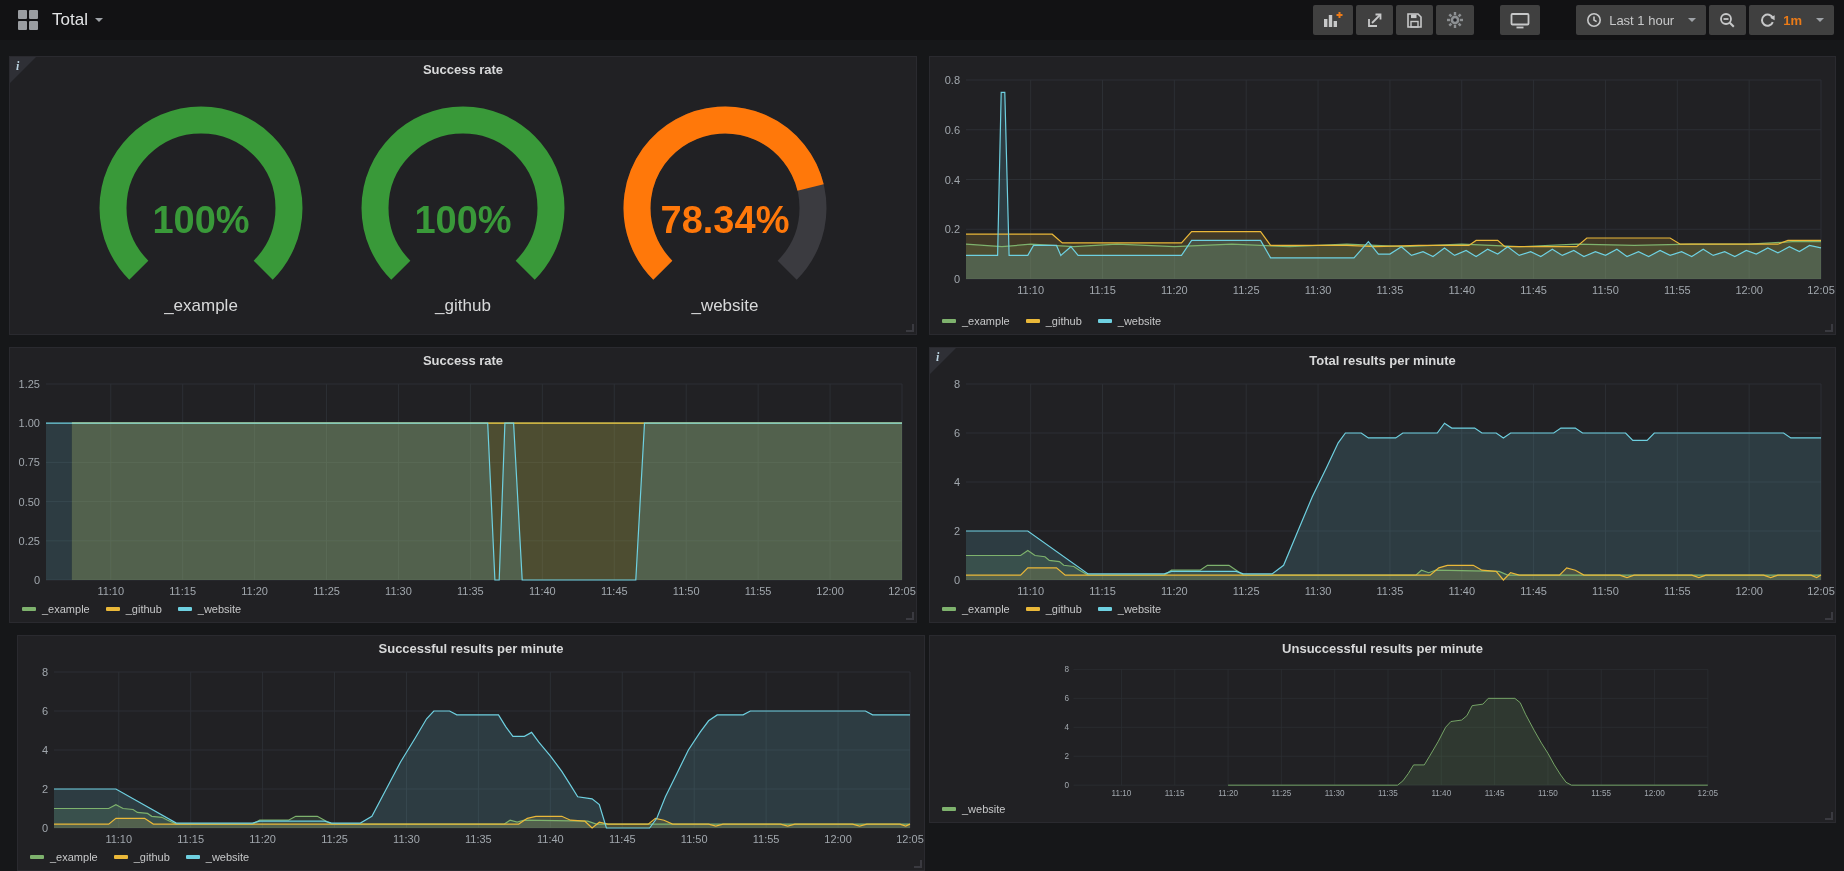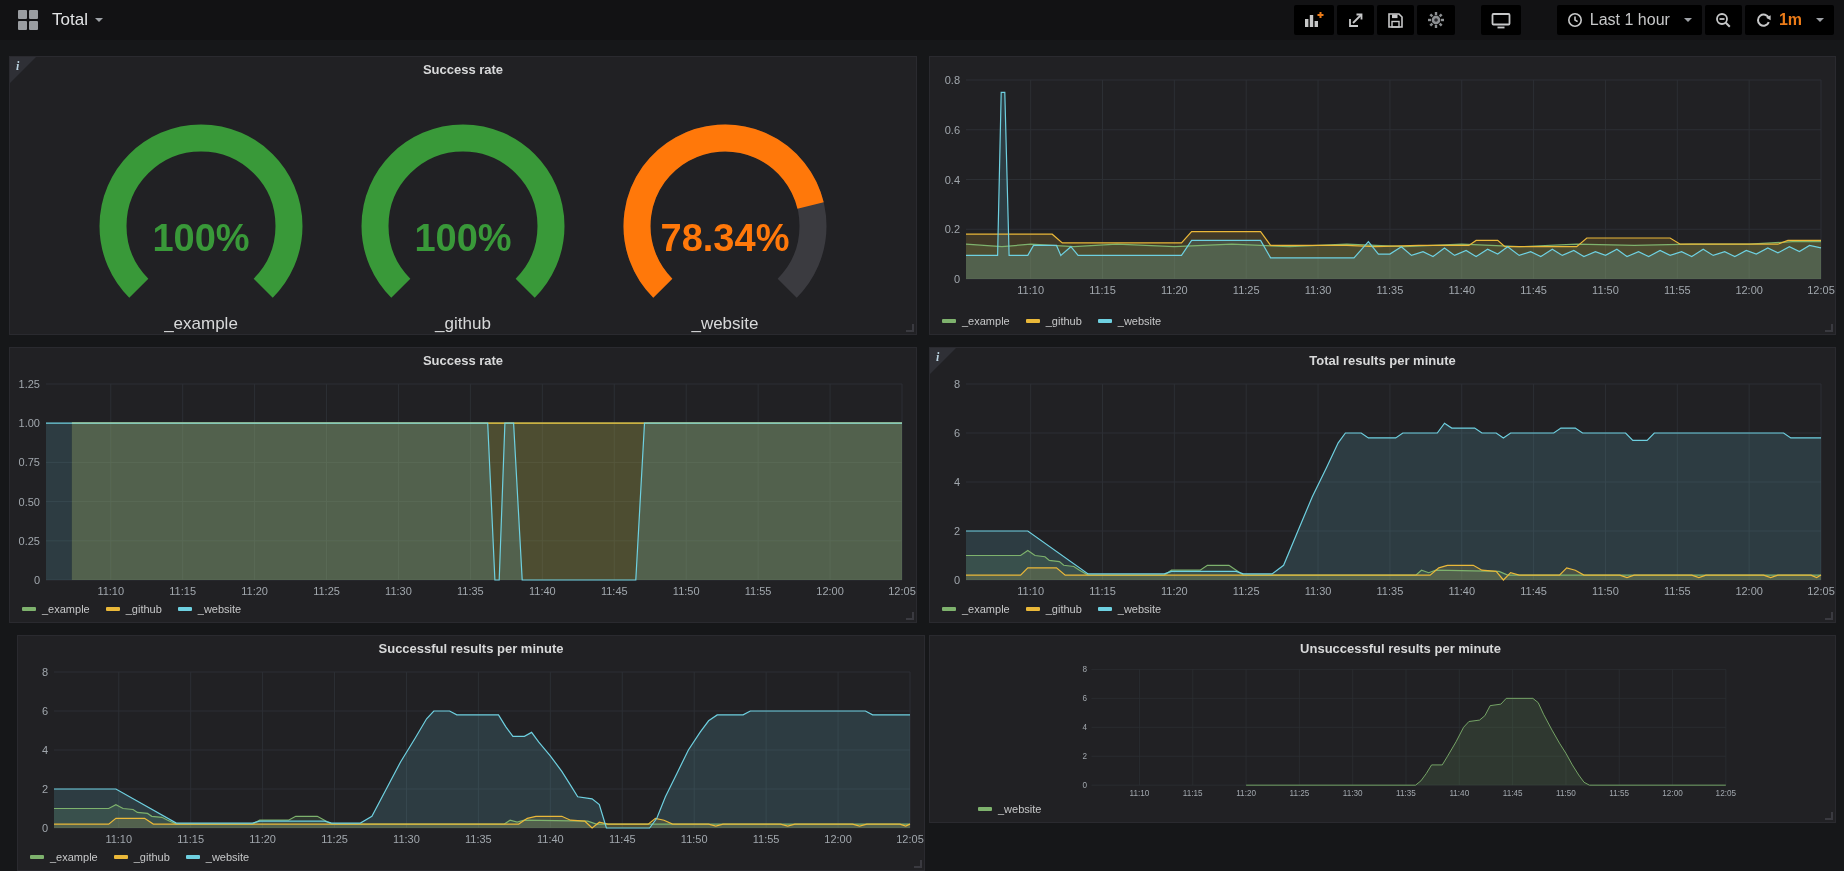--- a/index.html
+++ b/index.html
@@ -15,52 +15,52 @@
   .nav-left { display:flex; align-items:center; padding-left:8px; cursor:pointer; }
   .grid-icon { display:grid; grid-template-columns:9px 9px; grid-template-rows:9px 9px; gap:2px; margin-right:14px; }
   .grid-icon span { background:#9a9da1; border-radius:1px; }
   .nav-title { color:#e3e4e6; font-size:17px; }
   .caret { width:0; height:0; border-left:4px solid transparent; border-right:4px solid transparent;
     border-top:4px solid #9fa3a8; display:inline-block; margin-left:7px; }
   .nav-right { display:flex; align-items:center; }
   .nav-group { display:flex; gap:3px; margin-left:14px; }
   .nav-group.kiosk { margin-left:26px; }
   .nav-group.time { margin-left:36px; }
-  .nav-btn { height:30px; min-width:34px; background:#000000; border-radius:2px;
+  .nav-btn { height:30px; min-width:34px; background:#404040; border-radius:2px;
     display:flex; align-items:center; justify-content:center; padding:0 10px;
-    color:#c7c8c9; font-size:16px; gap:7px; cursor:pointer; }
+    color:#c7c8c9; font-size:13px; gap:7px; cursor:pointer; }
   .nav-btn svg { display:block; }
   .accent-text { font-weight:700; }
   
   .panel { position:absolute; background:#212124; border:1px solid #2a2a2f;
     display:flex; flex-direction:column; }
   #panel-gauges       { left:9px;   top:56px;  width:908px; height:279px; }
   #panel-response     { left:929px; top:56px;  width:907px; height:279px; }
   #panel-successrate  { left:9px;   top:347px; width:908px; height:276px; }
   #panel-total        { left:929px; top:347px; width:907px; height:276px; }
   #panel-successful   { left:17px;   top:635px; width:908px; height:236px; }
-  #panel-unsuccessful { left:929px; top:635px; width:907px; height:188px;padding-left:36px; }
+  #panel-unsuccessful { left:929px; top:635px; width:907px; height:188px; }
   .panel-title { height:26px; line-height:26px; flex:none; text-align:center;
     color:#d8d9da; font-size:13px; font-weight:700; cursor:pointer; }
   .info-corner { position:absolute; top:0; left:0; width:0; height:0;
     border-top:26px solid #2f3036; border-right:26px solid transparent; z-index:2; cursor:pointer; }
   .info-i { position:absolute; top:2px; left:6px; z-index:3; color:#b9d2e0;
     font-size:12px; font-weight:700; font-family:"Liberation Serif", serif; font-style:italic;
     pointer-events:none; }
   .resize-handle { position:absolute; right:2px; bottom:2px; width:8px; height:8px;
     border-right:2px solid #3a3a40; border-bottom:2px solid #3a3a40; cursor:nwse-resize; }
   
   svg.line-chart { flex:1; width:100%; min-height:0; display:block; }
   .legend { flex:none; height:22px; display:flex; align-items:center; gap:16px;
     padding:0 0 5px 12px; }
   .legend-item { display:flex; align-items:center; gap:6px; color:#c7c8c9;
     font-size:11px; cursor:pointer; }
   .legend-dash { width:14px; height:4px; border-radius:1px; }
   
-  .gauge-row { flex:1; display:flex; align-items:flex-end; justify-content:space-around; padding:0 60px; }
+  .gauge-row { flex:1; display:flex; align-items:center; justify-content:space-around; padding:0 60px; }
   .gauge-wrap { display:flex; flex-direction:column; align-items:center; }
   svg.gauge { width:250px; height:192px; display:block; }
   .gauge-label { color:#d8d9da; font-size:17px; margin-top:2px; }
 </style>
 </head>
 <body>
 
 <div class="navbar">
   <div class="nav-left">
     <span class="grid-icon">

